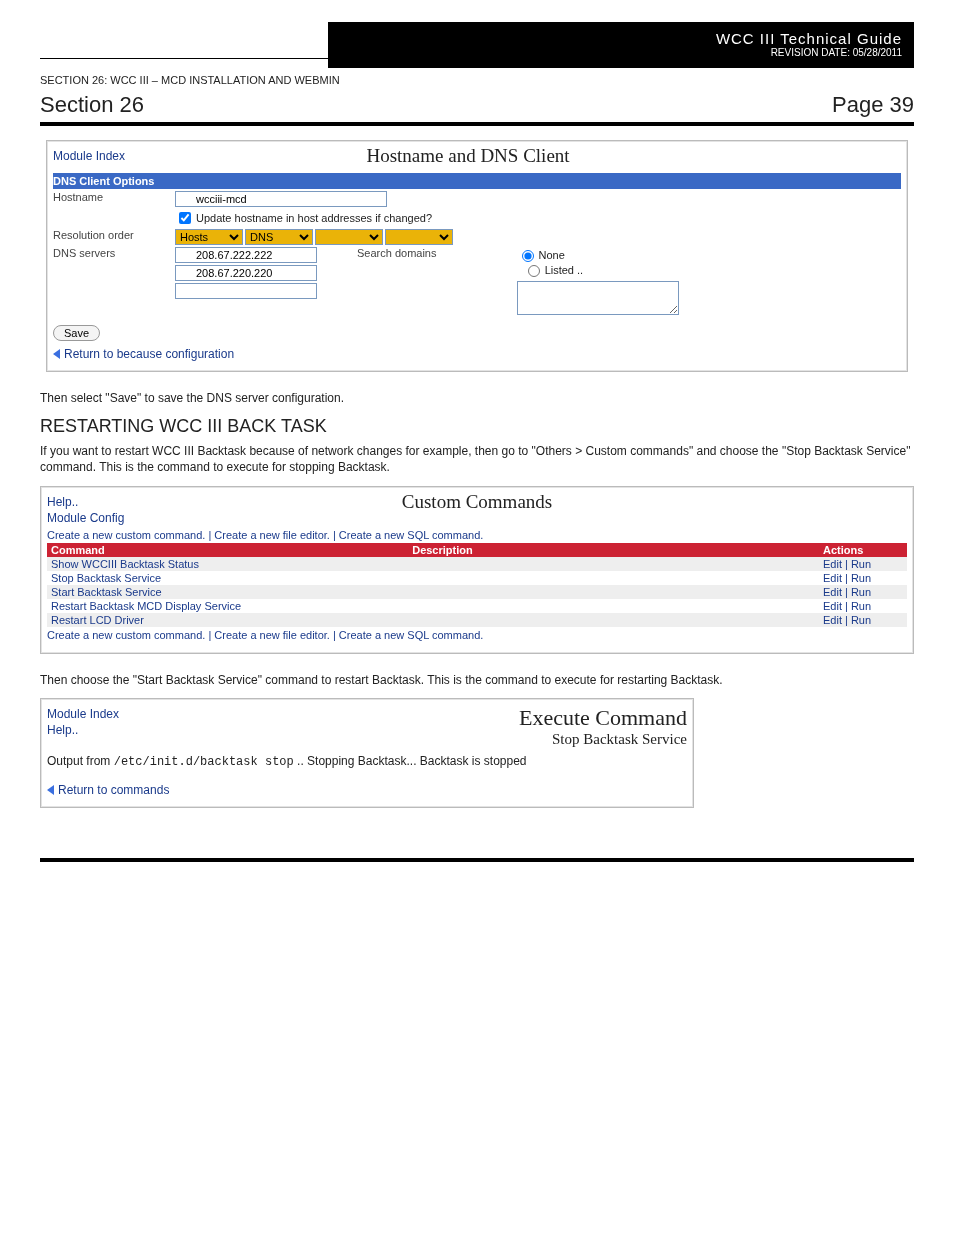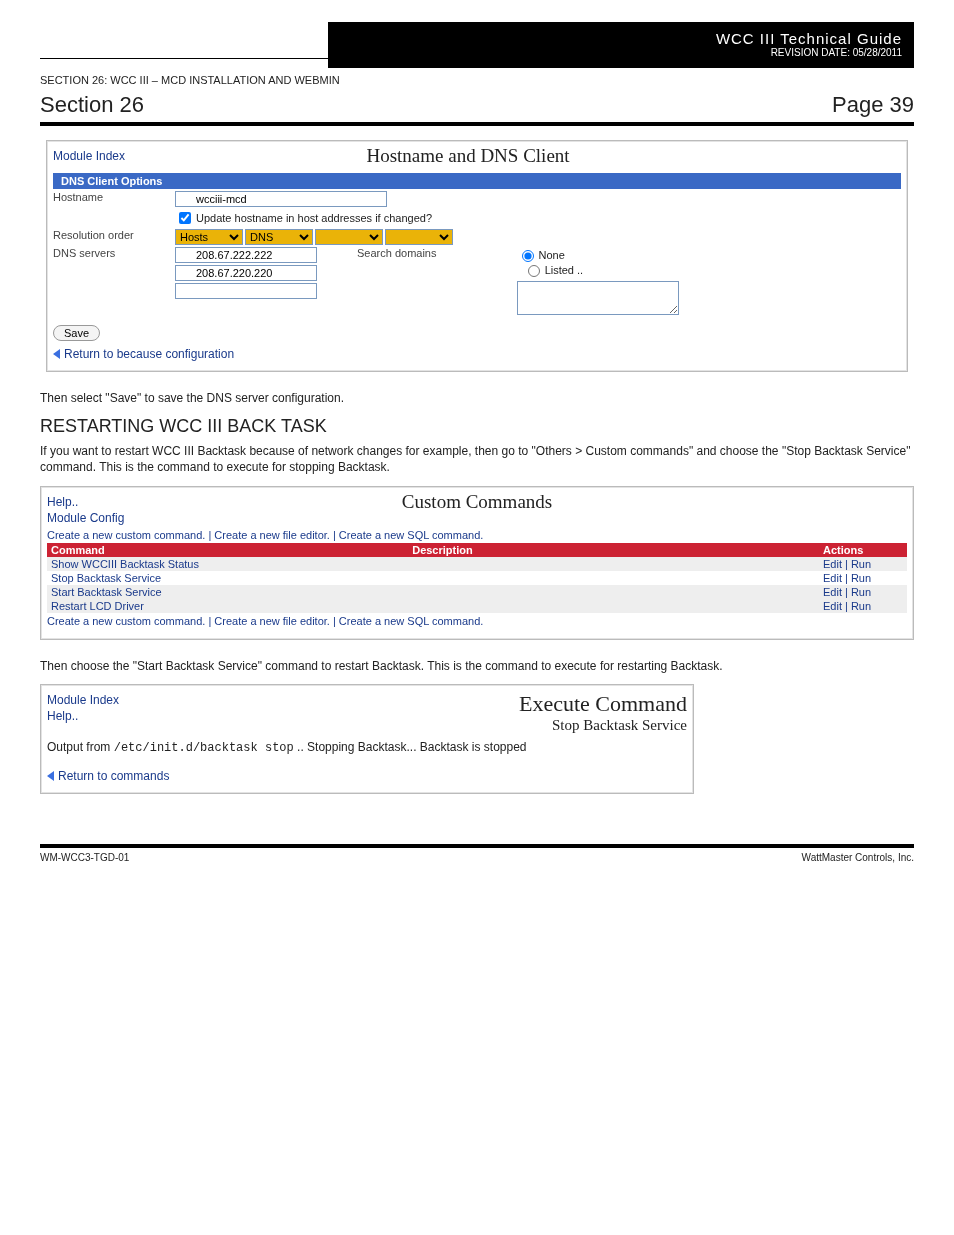--- a/index.html
+++ b/index.html
@@ -14,21 +14,21 @@
   .title-row { display: flex; align-items: baseline; border-bottom: 4px solid #000; padding-bottom: 4px; margin-bottom: 14px; }
   .sec-title { font-family: Arial; font-weight: 400; font-size: 22px; flex: 1; }
   .sec-right { font-size: 22px; }
   .h3 { font-family: Arial; font-weight: 400; font-size: 18px; margin: 10px 0 6px 0; }
   .body-txt { font-size: 12px; line-height: 1.35; margin: 4px 0 10px 0; }
 
   
   .panel-border { border: 1px solid #bbb; box-shadow: 0 0 0 1px #e3e3e3 inset; padding: 6px 6px 10px 6px; margin: 6px 0 18px 0; background: #fff; }
   .module-link { color: #1a3a8b; font-size: 12px; margin: 2px 0; }
   .panel-title { text-align: center; font-family: Georgia, serif; font-size: 19px; margin: -2px 0 6px 0; }
-  .blue-bar { background: #3a69c5; color: #fff; font-size: 11px; font-weight: 700; padding: 2px 8px; }
+  .blue-bar { background: #3a69c5; color: #fff; font-size: 11px; font-weight: 700; padding: 2px 0; }
   .field-row { display: flex; font-size: 11px; margin: 2px 0; align-items: flex-start; }
   .field-label { width: 122px; color: #444; }
   .ctrl-inp { border: 1px solid #7a99bf; font-size: 11px; padding: 1px 20px; }
   .sel { border: 1px solid #7a99bf; font-size: 11px; background: #eab308; }
   .chk { width: 12px; height: 12px; vertical-align: middle; }
   .btn { border: 1px solid #999; border-radius: 8px; background: #f4f4f4; font-size: 11px; padding: 1px 10px; }
   .return-link { color: #1a3a8b; font-size: 12px; display: flex; align-items: center; gap: 4px; margin-top: 6px; }
   .icon-arrow-left { width: 0; height: 0; border-right: 7px solid #3a6fe0; border-top: 5px solid transparent; border-bottom: 5px solid transparent; display: inline-block; }
 
   
@@ -165,20 +165,25 @@
       <tr class="even">
             <td><a class="cc-link">Stop Backtask Service</a></td>
             <td></td>
             <td class="cc-link">Edit  |  Run</td>
           </tr>
       <tr class="odd">
             <td><a class="cc-link">Start Backtask Service</a></td>
             <td></td>
             <td class="cc-link">Edit  |  Run</td>
           </tr>
+      <tr class="even">
+            <td><a class="cc-link">Restart Backtask MCD Display Service</a></td>
+            <td></td>
+            <td class="cc-link">Edit  |  Run</td>
+          </tr>
       <tr class="odd">
             <td><a class="cc-link">Restart LCD Driver</a></td>
             <td></td>
             <td class="cc-link">Edit  |  Run</td>
           </tr>
     </tbody>
       </table>
     <div class="cc-links-line">Create a new custom command.  |  Create a new file editor.  |  Create a new SQL command.</div>
   </div>
 
@@ -199,19 +204,15 @@
       <span>Output from </span><span class="mono">/etc/init.d/backtask stop</span><span> ..  Stopping Backtask...  Backtask is stopped</span>
     </div>
     <div class="return-link">
       <span class="icon-arrow-left"></span>
       <span>Return to commands</span>
     </div>
   </div>
 
   <div class="pfooter">
     <div class="rule"></div>
-    <div class="pfooter-row">
-      <span>WM-WCC3-TGD-01</span>
-      <span>WattMaster Controls, Inc.</span>
-    </div>
   </div>
 
 </div>
 
 </body></html>

